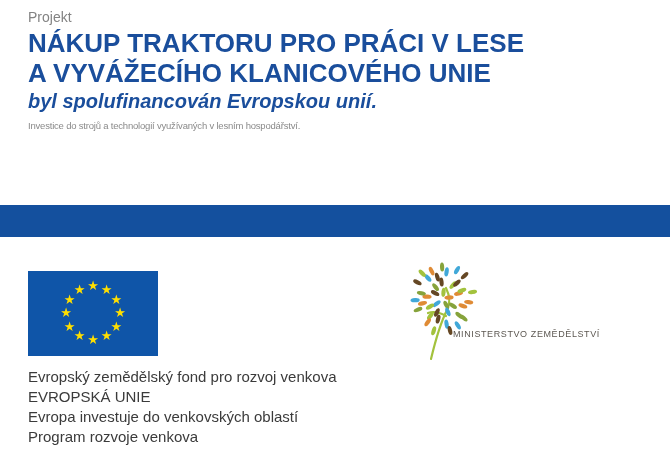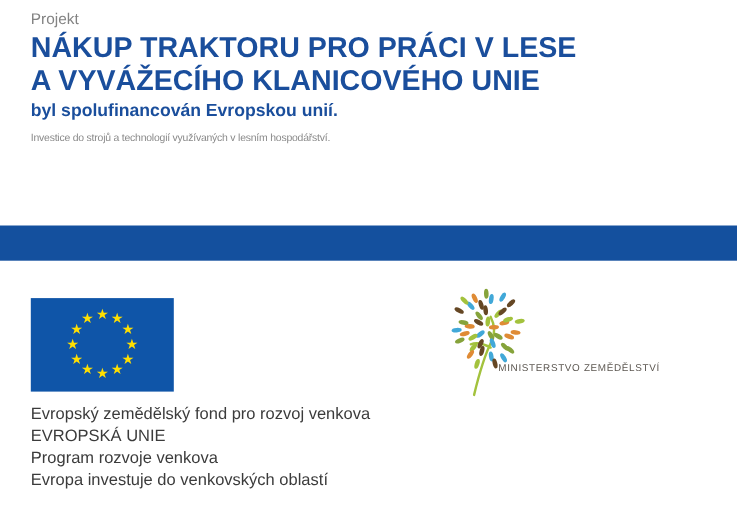--- a/index.html
+++ b/index.html
@@ -3,22 +3,22 @@
 <meta charset="utf-8">
 <style>
   html,body{margin:0;padding:0;background:#ffffff;}
   body{width:670px;height:466px;position:relative;overflow:hidden;
        font-family:"Liberation Sans","DejaVu Sans",sans-serif;}
   .page{position:absolute;inset:0;background:#fff;}
 
   .project-label{position:absolute;left:28px;top:9px;font-size:14px;color:var(--muted,#838383);}
   .title{position:absolute;left:28px;top:28px;margin:0;font-size:26px;line-height:30px;
          font-weight:bold;color:var(--title-blue,#1a4e9c);letter-spacing:0;white-space:nowrap;}
-  .subtitle{position:absolute;left:28px;top:89px;margin:0;font-size:16px;line-height:24px;
-            font-weight:bold;color:var(--title-blue,#1a4e9c);white-space:nowrap;}
+  .subtitle{position:absolute;left:28px;top:89px;margin:0;font-size:20px;line-height:24px;
+            font-weight:bold;color:var(--title-blue,#1a4e9c);white-space:nowrap;font-style:italic;}
   .desc{position:absolute;left:28px;top:120px;margin:0;font-size:9.5px;letter-spacing:-0.2px;
         color:#8a8a8a;white-space:nowrap;}
 
   .blue-bar{position:absolute;left:0;top:205px;width:670px;height:32px;
             background:var(--bar-blue,#14509e);}
 
   .eu-flag{position:absolute;left:28px;top:271px;width:130px;height:85px;
            background:var(--flag-blue,#0f55a8);}
   .star{position:absolute;width:14px;font-size:13px;line-height:14px;text-align:center;
         color:var(--star-yellow,#ffdf00);}
@@ -57,22 +57,22 @@
       <span class="star" style="left: 44.5px; top: 58.3827px;">★</span>
       <span class="star" style="left: 34.6173px; top: 48.5px;">★</span>
       <span class="star" style="left: 31px; top: 35px;">★</span>
       <span class="star" style="left: 34.6173px; top: 21.5px;">★</span>
       <span class="star" style="left: 44.5px; top: 11.6173px;">★</span>
     </div>
 
   <div class="eu-text">
     <div>Evropský zemědělský fond pro rozvoj venkova</div>
     <div>EVROPSKÁ UNIE</div>
+    <div>Evropa investuje do venkovských oblastí</div>
     <div>Program rozvoje venkova</div>
-    <div>Evropa investuje do venkovských oblastí</div>
   </div>
 
   <div class="ministry">
     <svg class="tree" viewBox="0 0 80 100" xmlns="http://www.w3.org/2000/svg">
         <path d="M 26 97 C 31 76 36 60 42 48 C 46 40 44 32 41 26 M 41 54 C 34 50 28 49 23 51" fill="none" stroke="#a3c23d" stroke-width="2.2" stroke-linecap="round"></path>
         <ellipse cx="38.5" cy="30.3" rx="4.6" ry="2.1" transform="rotate(-84.0 38.5 30.3)" fill="#a3c23d"></ellipse>
         <ellipse cx="44.0" cy="35.5" rx="4.6" ry="2.1" transform="rotate(-4.0 44.0 35.5)" fill="#df8b35"></ellipse>
         <ellipse cx="41.3" cy="43.1" rx="4.6" ry="2.1" transform="rotate(62.0 41.3 43.1)" fill="#86a33b"></ellipse>
         <ellipse cx="31.7" cy="41.7" rx="4.6" ry="2.1" transform="rotate(142.0 31.7 41.7)" fill="#41a8d8"></ellipse>
         <ellipse cx="30.1" cy="31.1" rx="4.6" ry="2.1" transform="rotate(208.0 30.1 31.1)" fill="#654724"></ellipse>

